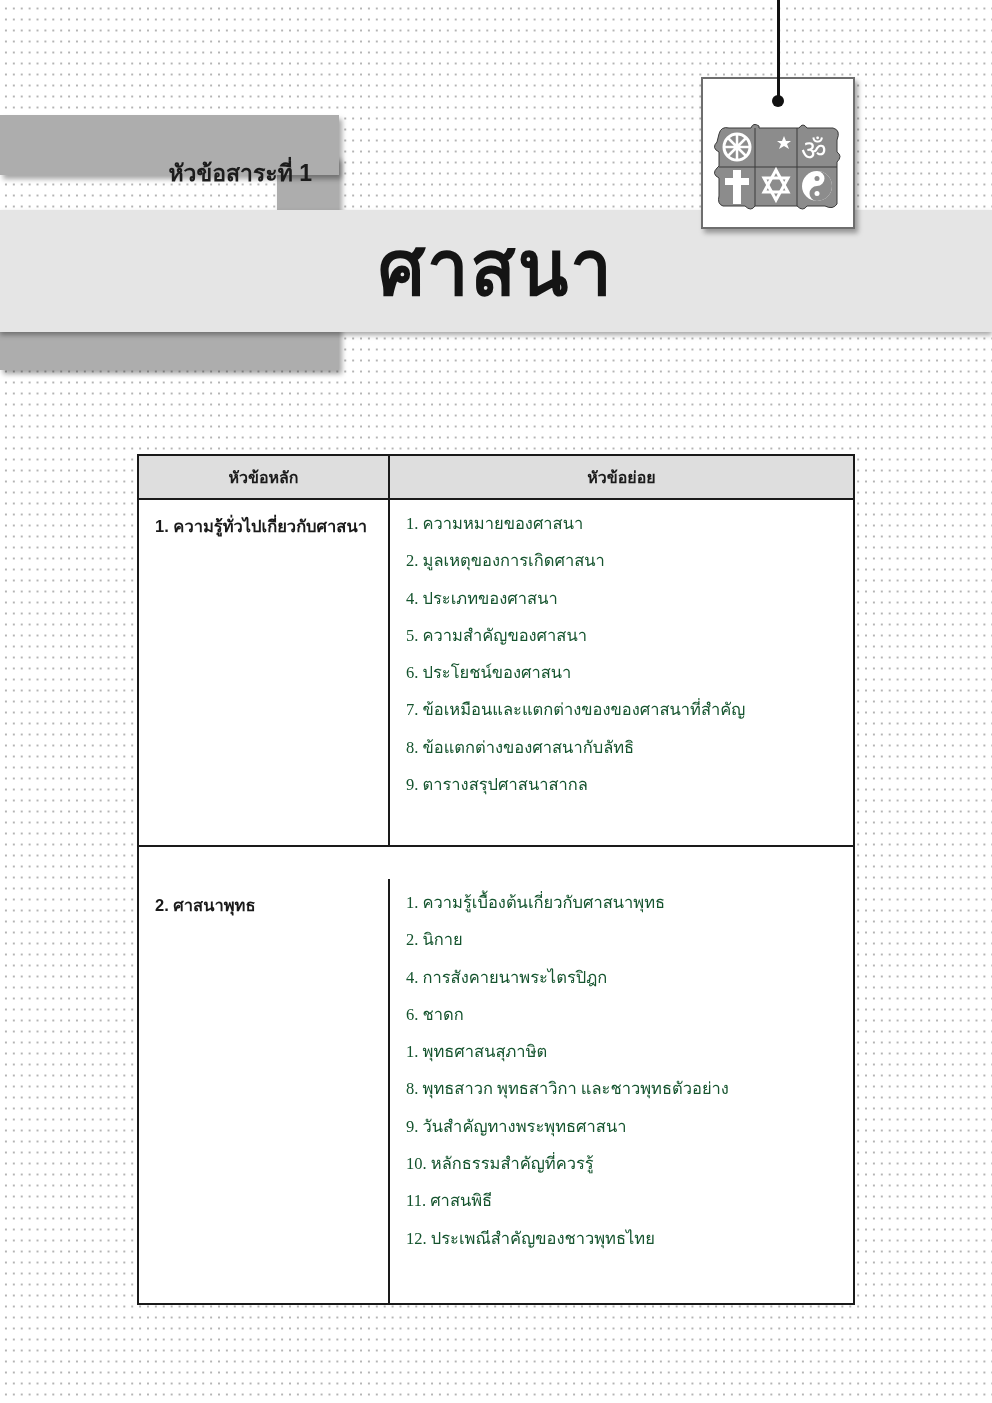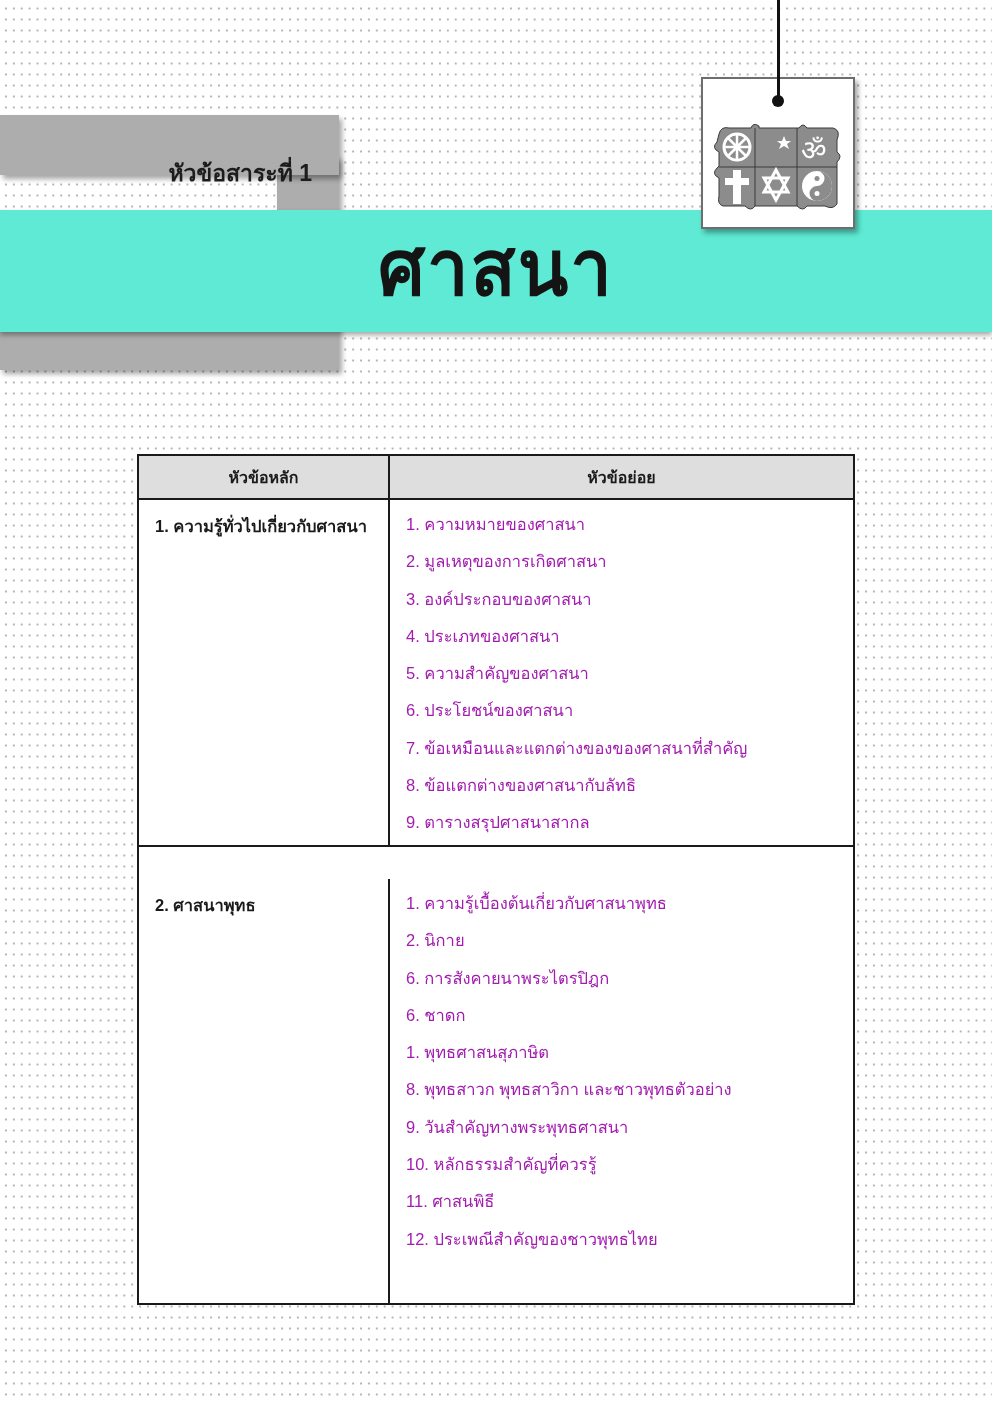--- a/index.html
+++ b/index.html
@@ -17,21 +17,21 @@
   #dk-top { left: 0; top: 115px; width: 339px; height: 60px; }
   #dk-stem { left: 277px; top: 160px; width: 62px; height: 60px; box-shadow: 3px 0 5px rgba(0,0,0,0.35); }
   #dk-bot { left: 0; top: 318px; width: 339px; height: 52px; }
   #chapter-label {
     position: absolute; left: 0; top: 115px; width: 312px; height: 60px;
     display: flex; align-items: center; justify-content: flex-end;
     font-size: 23px; font-weight: bold; color: #1c1c1c; margin-top: 28px;
   }
   #title-band {
     position: absolute; left: 0; top: 210px; width: 992px; height: 122px;
-    background: #5eead4;
+    background: #e5e5e5;
     box-shadow: 0 3px 5px rgba(0,0,0,0.35);
     display: flex; align-items: center; justify-content: center;
   }
   #title-text {
     font-family: "DejaVu Sans", sans-serif; font-weight: bold;
     font-size: 74px; color: #141414; letter-spacing: 2px;
     transform: scaleY(1.05);
     margin-top: -6px;
   }
   
@@ -58,21 +58,21 @@
   .trow { display: flex; border-bottom: 2px solid #1a1a1a; }
   .trow:last-child { border-bottom: none; margin-top: 32px; }
   .tmain {
     width: 249px; border-right: 2px solid #1a1a1a; box-sizing: content-box;
     padding: 13px 0 0 16px; width: 233px;
     font-size: 16.5px; font-weight: bold; color: #1a1a1a;
   }
   .tsubs { flex: 1; padding: 11px 0 12px 16px; }
   .sub {
     height: 37.3px; line-height: 26px;
-    font-size: 16.5px; color: #a21caf;
+    font-size: 16.5px; color: #14532d; font-family: Liberation Serif, serif;
   }
   #row-1 { height: 345px; }
   #row-2 { flex: 1; }
   .tbody { display: flex; flex-direction: column; height: 805px; }
 </style>
 </head>
 <body>
 
 <div class="dk" id="dk-stem"></div>
 <div class="dk" id="dk-top"></div>
@@ -138,35 +138,34 @@
   <div class="thead">
     <div class="th c1">หัวข้อหลัก</div>
     <div class="th c2">หัวข้อย่อย</div>
   </div>
   <div class="tbody">
     <div class="trow" id="row-1">
       <div class="tmain">1. ความรู้ทั่วไปเกี่ยวกับศาสนา</div>
       <div class="tsubs">
         <div class="sub">1. ความหมายของศาสนา</div>
         <div class="sub">2. มูลเหตุของการเกิดศาสนา</div>
-        <div class="sub">3. องค์ประกอบของศาสนา</div>
         <div class="sub">4. ประเภทของศาสนา</div>
         <div class="sub">5. ความสำคัญของศาสนา</div>
         <div class="sub">6. ประโยชน์ของศาสนา</div>
         <div class="sub">7. ข้อเหมือนและแตกต่างของของศาสนาที่สำคัญ</div>
         <div class="sub">8. ข้อแตกต่างของศาสนากับลัทธิ</div>
         <div class="sub">9. ตารางสรุปศาสนาสากล</div>
       </div>
     </div>
     <div class="trow" id="row-2">
       <div class="tmain">2. ศาสนาพุทธ</div>
       <div class="tsubs">
         <div class="sub">1. ความรู้เบื้องต้นเกี่ยวกับศาสนาพุทธ</div>
         <div class="sub">2. นิกาย</div>
-        <div class="sub">6. การสังคายนาพระไตรปิฎก</div>
+        <div class="sub">4. การสังคายนาพระไตรปิฎก</div>
         <div class="sub">6. ชาดก</div>
         <div class="sub">1. พุทธศาสนสุภาษิต</div>
         <div class="sub">8. พุทธสาวก พุทธสาวิกา และชาวพุทธตัวอย่าง</div>
         <div class="sub">9. วันสำคัญทางพระพุทธศาสนา</div>
         <div class="sub">10. หลักธรรมสำคัญที่ควรรู้</div>
         <div class="sub">11. ศาสนพิธี</div>
         <div class="sub">12. ประเพณีสำคัญของชาวพุทธไทย</div>
       </div>
     </div>
   </div>

